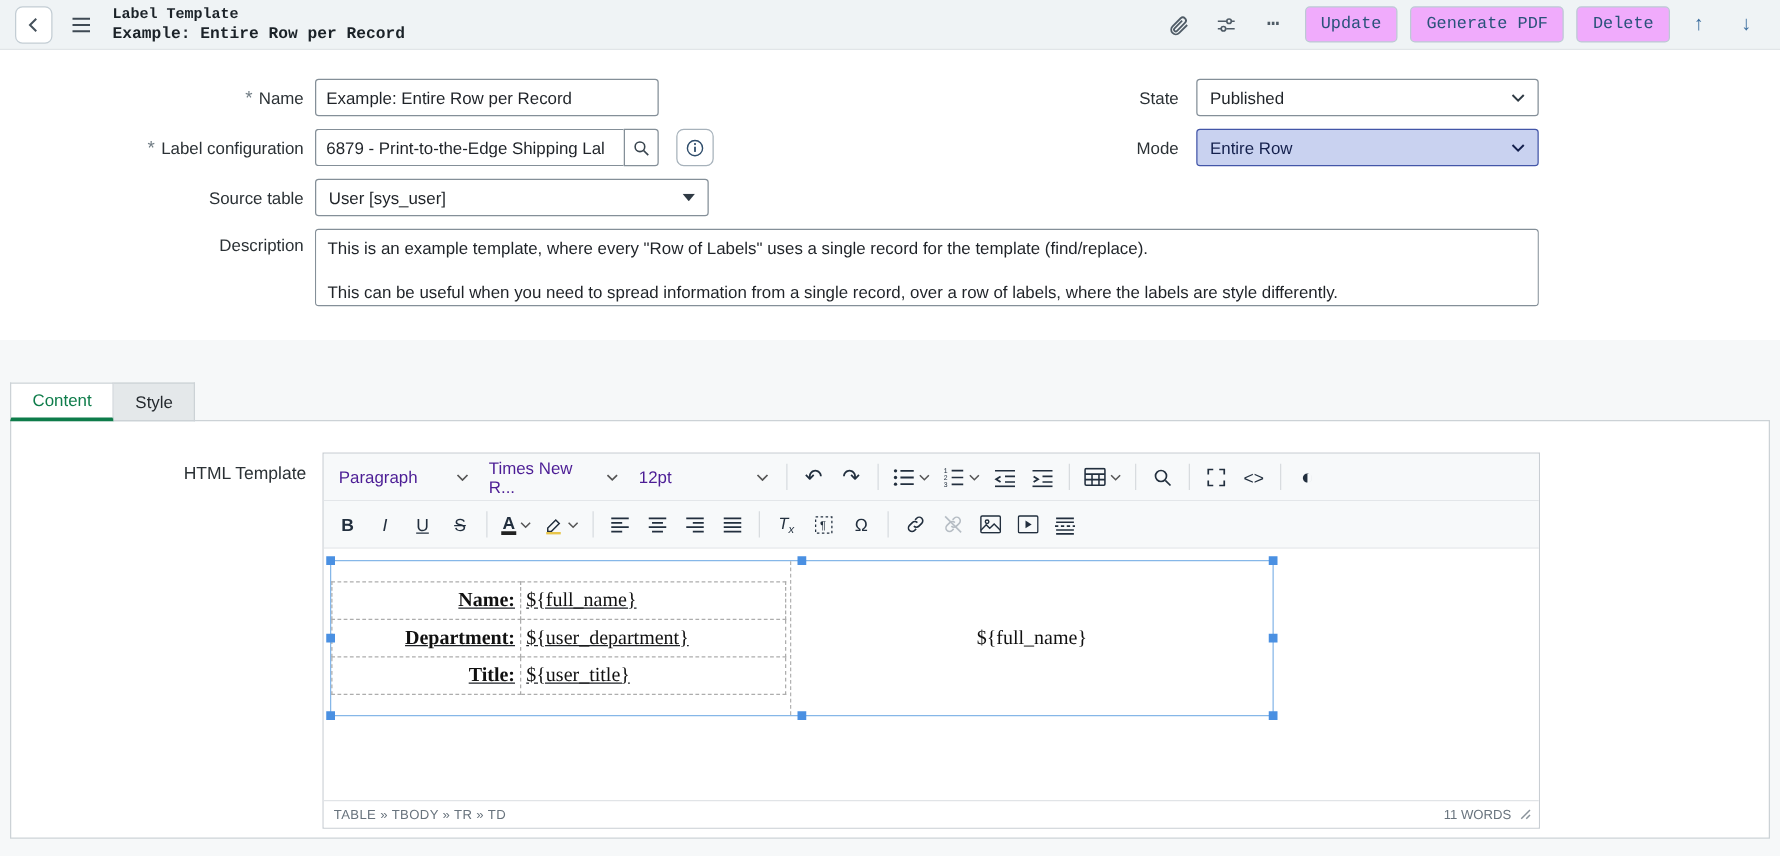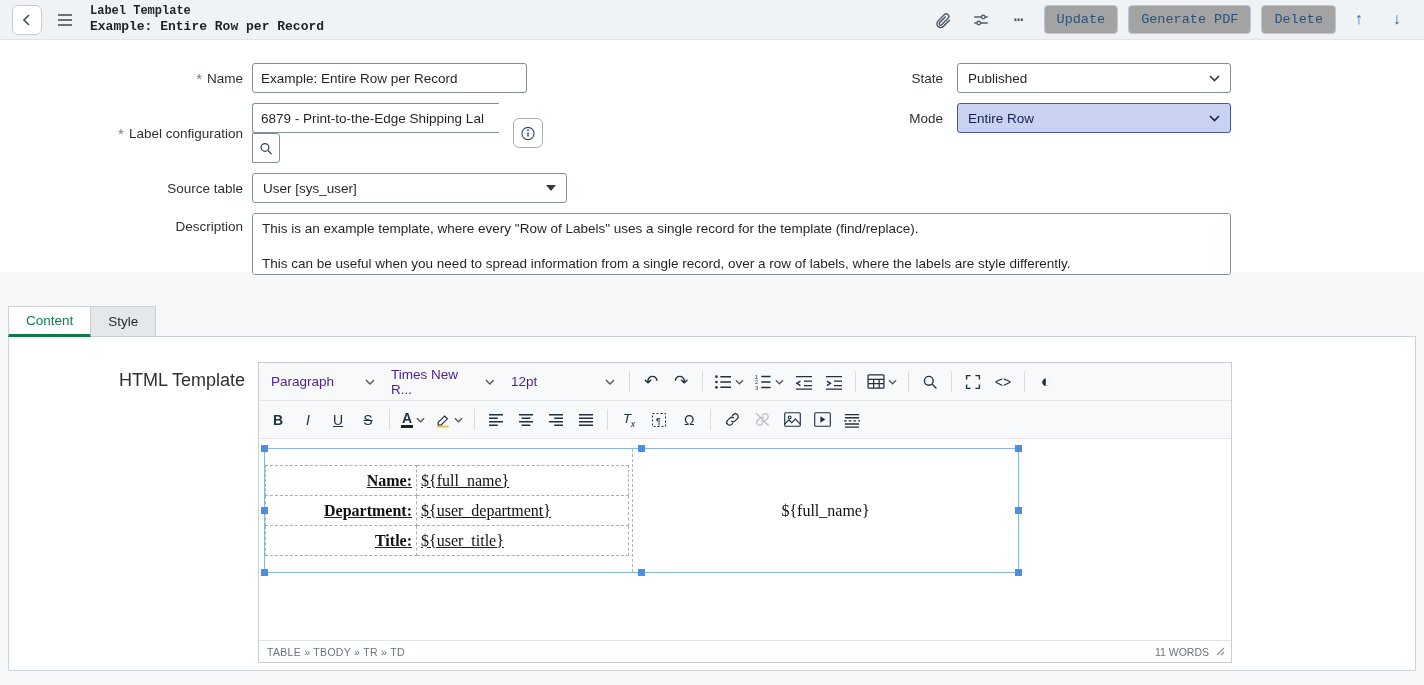--- a/index.html
+++ b/index.html
@@ -10,37 +10,37 @@
   
   .hdr{height:40px;background:#eff3f5;border-bottom:1px solid #e1e5e8;
        display:flex;align-items:center;gap:8px;padding:0 12px;box-sizing:border-box;font-family:Liberation Mono, monospace;}
   .icon-btn{background:transparent;border:none;width:30px;height:30px;display:flex;
        align-items:center;justify-content:center;color:#4f5b66;cursor:pointer;padding:0;font-size:16px;}
   .icon-btn.boxed{background:#fff;border:1px solid #c3cdd4;border-radius:6px;}
   .titles{margin-left:2px;line-height:1.25;}
   .t1{font-size:12px;font-weight:700;color:#1b2228;}
   .t2{font-size:13px;font-weight:700;color:#1b2228;}
   .spacer{flex:1;}
-  .hdr-btn{background:#a3a3a3;border:1px solid #bcc9d4;border-radius:4px;color:#29527a;
+  .hdr-btn{background:#f0abfc;border:1px solid #bcc9d4;border-radius:4px;color:#29527a;
        font-size:13.5px;padding:6px 12px;cursor:pointer;margin-left:2px;}
   .arrow{color:#3c6e9f;font-size:16px;}
   .more{font-size:17px;color:#4f5b66;}
 
   
   .form-section{position:relative;height:232px;box-sizing:border-box;padding-top:23px;background:#fff;}
   .frow{display:flex;align-items:center;margin-bottom:10px;}
   .frow.top{align-items:flex-start;}
   .flabel{flex:0 0 243px;width:243px;display:flex;justify-content:flex-end;align-items:center;
        gap:5px;font-size:13.5px;color:#2b3135;margin-right:9px;}
   .frow.top .flabel{padding-top:6px;text-align:right;}
   .req{color:#717d85;font-size:15px;line-height:1;}
   .txt{height:30px;box-sizing:border-box;border:1px solid #848f98;border-radius:3px;
        padding:0 8px;font-size:13.5px;font-family:inherit;color:#1f2328;}
   .w275{width:275px;}
-  .ref-group{display:flex;flex-direction:column;}
+  .ref-group{display:flex;}
   .ref-input{width:247px;border-right:none;border-radius:3px 0 0 3px;}
   .search-btn{width:28px;height:30px;box-sizing:border-box;border:1px solid #848f98;
        border-radius:0 3px 3px 0;background:#fff;display:flex;align-items:center;justify-content:center;
        color:#38444e;cursor:pointer;}
   .info-btn{margin-left:14px;width:30px;height:30px;box-sizing:border-box;border:1px solid #a7b2bb;
        border-radius:6px;background:#fff;display:flex;align-items:center;justify-content:center;cursor:pointer;}
   .select{height:30px;box-sizing:border-box;border:1px solid #848f98;border-radius:3px;background:#fff;
        display:flex;align-items:center;justify-content:space-between;padding:0 10px;
        font-size:13.5px;color:#1f2328;cursor:pointer;}
   .select .chev{display:flex;color:#2f3a44;}
@@ -57,21 +57,21 @@
   .tabs{display:flex;margin-left:8px;position:relative;z-index:2;margin-bottom:-1px;}
   .tab{height:31px;box-sizing:border-box;display:flex;align-items:center;padding:0 17px;
        font-size:13.5px;color:#24292e;background:#e4e8ea;border:1px solid #ccd2d6;cursor:pointer;}
   .tab + .tab{border-left:none;}
   .tab.active{background:#fff;color:#0e7c4a;border-bottom:3px solid #0e7c4a;}
   .panel{margin:0 8px;height:335px;box-sizing:border-box;background:#fff;border:1px solid #ccd2d6;}
 
   
   .editor-row{display:flex;padding-top:25px;}
   .ed-label{flex:0 0 236px;width:236px;display:flex;justify-content:flex-end;margin-right:13px;
-       font-size:18px;color:#2b3135;padding-top:8px;}
+       font-size:14px;color:#2b3135;padding-top:8px;}
   .editor{width:974px;height:301px;box-sizing:border-box;border:1px solid #c9ced3;background:#fff;}
   .tb{display:flex;align-items:center;gap:2px;padding:0 5px;height:38px;box-sizing:border-box;
        background:#f7f9fa;border-bottom:1px solid #e3e6e9;}
   .tbtn{min-width:28px;height:28px;border:none;background:transparent;border-radius:3px;
        display:flex;align-items:center;justify-content:center;gap:3px;color:#222f3e;
        font-size:14px;cursor:pointer;padding:0 4px;}
   .tbtn.glyph{font-size:17px;}
   .tbtn.dim{color:#b6bdc4;}
   .tsel{height:28px;display:flex;align-items:center;justify-content:space-between;gap:6px;
        padding:0 7px;font-size:13.5px;color:#4c1d95;cursor:pointer;border-radius:3px;box-sizing:border-box;}

